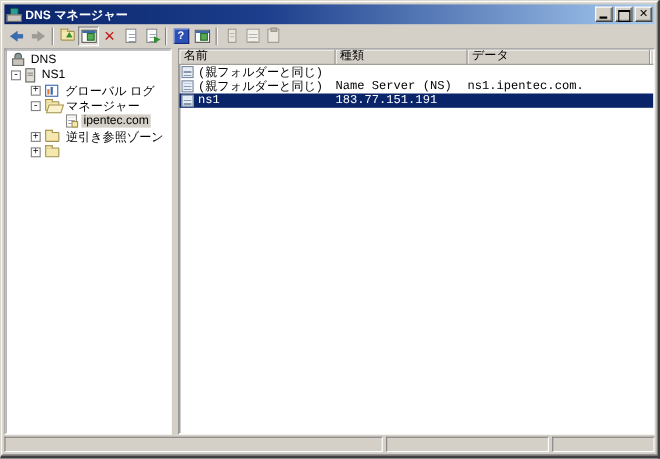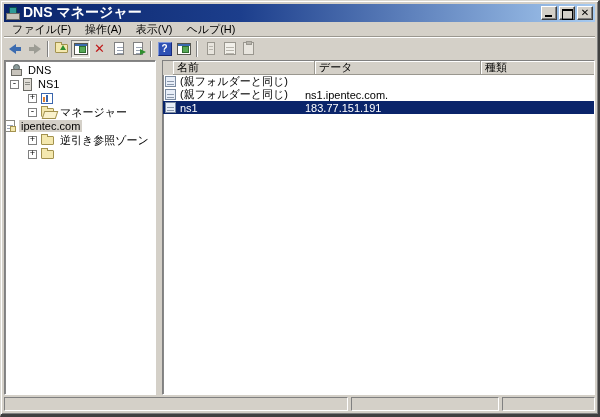--- a/index.html
+++ b/index.html
@@ -18,21 +18,21 @@
 
   
   .titlebar{
     height:18px;flex:0 0 18px;
     background:linear-gradient(to right,#0a246a 0%,#1c3e8c 40%,#a6caf0 100%);
     display:flex;align-items:center;padding:0 2px;
   }
   .title-icon{width:13px;height:13px;position:relative;flex:0 0 13px;}
   .title-icon::before{content:"";position:absolute;left:3px;top:0;width:6px;height:6px;background:#2e9a96;border:1px solid #0d4f4c;border-radius:1px;}
   .title-icon::after{content:"";position:absolute;left:0;bottom:0;width:12px;height:5px;background:#c8c4bc;border:1px solid #6a6a64;}
-  .title-text{color:#ffffff;font-weight:bold;font-size:14px;margin-left:4px;flex:1;white-space:nowrap;overflow:hidden;}
+  .title-text{color:#ffffff;font-weight:bold;font-size:11px;margin-left:4px;flex:1;white-space:nowrap;overflow:hidden;}
   .win-buttons{display:flex;align-items:center;}
   .win-btn{
     width:16px;height:14px;margin-left:2px;background:#d4d0c8;
     border:1px solid;border-color:#ffffff #404040 #404040 #ffffff;
     box-shadow:inset -1px -1px 0 #808080;
     position:relative;font-size:9px;font-weight:bold;color:#000;
     display:flex;align-items:flex-end;justify-content:center;line-height:10px;
     cursor:default;
   }
   .win-btn.minimize::after{content:"";position:absolute;left:3px;bottom:2px;width:7px;height:2px;background:#000;}
@@ -89,44 +89,44 @@
   .pane{background:#ffffff;border:1px solid;border-color:#808080 #ffffff #ffffff #808080;box-shadow:inset 1px 1px 0 #404040a0;overflow:hidden;}
   .tree-pane{width:152px;flex:0 0 152px;padding-top:2px;}
   .splitter{width:6px;flex:0 0 6px;cursor:ew-resize;}
   .list-pane{flex:1;display:flex;flex-direction:column;}
 
   
   .trow{height:14px;display:flex;align-items:center;font-size:11px;white-space:nowrap;cursor:default;}
   .lvl0{padding-left:5px;}
   .lvl1{padding-left:5px;}
   .lvl2{padding-left:23px;}
-  .lvl3{}
+  .lvl3{padding-left:55px;}
   .expander{width:9px;height:9px;flex:0 0 9px;border:1px solid #808080;background:#fff;font-size:9px;line-height:7px;text-align:center;margin-right:4px;font-family:"Liberation Mono","DejaVu Sans Mono",monospace;}
   .ticon{margin-right:4px;flex:0 0 auto;}
   .tlabel{padding:0 2px;}
   .tlabel.inactive-selected{background:#d4d0c8;}
 
   .ico-dnsroot{width:12px;height:12px;position:relative;}
   .ico-dnsroot::before{content:"";position:absolute;left:3px;top:0;width:5px;height:5px;background:#8a9a9a;border:1px solid #55605f;border-radius:50%;}
   .ico-dnsroot::after{content:"";position:absolute;left:1px;bottom:0;width:9px;height:5px;background:#c8c4bc;border:1px solid #6a6a64;}
   .ico-server{width:9px;height:13px;background:#e0ddd6;border:1px solid #6a6a64;background-image:linear-gradient(#8a8a84 0 0),linear-gradient(#8a8a84 0 0);background-size:5px 1px;background-position:1px 3px,1px 5px;background-repeat:no-repeat;}
   .ico-log{width:12px;height:11px;background:#ffffff;border:1px solid #3a66ad;position:relative;}
   .ico-log::before{content:"";position:absolute;left:1px;bottom:1px;width:2px;height:5px;background:#e08030;}
   .ico-log::after{content:"";position:absolute;left:4px;bottom:1px;width:2px;height:7px;background:#3a66ad;}
   .ico-zone{width:10px;height:12px;background:#fff;border:1px solid #8a8a84;background-image:repeating-linear-gradient(#fff 0 2px,#9aa4b4 2px 3px);background-size:6px 7px;background-position:1px 2px;background-repeat:no-repeat;position:relative;}
   .ico-zone::after{content:"";position:absolute;right:-2px;bottom:-1px;width:4px;height:4px;background:#f4e8ae;border:1px solid #a3924e;}
 
   
   .lheader{display:flex;height:14px;flex:0 0 14px;background:#d4d0c8;font-size:11px;}
   .hcell{padding:0 0 0 4px;border-right:1px solid #9a978f;border-bottom:1px solid #9a978f;box-shadow:inset 1px 1px 0 #ffffff;white-space:nowrap;overflow:hidden;cursor:default;line-height:13px;}
-  .hc-name{width:142px;flex:0 0 142px;margin-left:10px;}
+  .hc-name{width:142px;flex:0 0 142px;}
   .hc-type{width:120px;flex:0 0 120px;}
   .hc-data{width:166px;flex:0 0 166px;}
   .hc-fill{flex:1;border-right:none;}
-  .lbody{flex:1;}
+  .lbody{flex:1;font-family:Liberation Mono, monospace;}
   .lrow{display:flex;height:13px;align-items:center;font-size:11px;white-space:nowrap;cursor:default;}
   .lcell{overflow:hidden;}
   .lc-name{width:142px;flex:0 0 142px;display:flex;align-items:center;}
   .lc-type{width:120px;flex:0 0 120px;}
   .lc-data{width:166px;flex:0 0 166px;}
   .lc-fill{flex:1;}
   .ricon{width:11px;height:11px;margin:0 4px 0 2px;background:#e8eef8;border:1px solid #7a8aa0;background-image:repeating-linear-gradient(#e8eef8 0 2px,#8a98ac 2px 3px);background-size:7px 7px;background-position:1px 2px;background-repeat:no-repeat;flex:0 0 11px;}
   .lrow.selected{background:#0a246a;color:#ffffff;}
 
   
@@ -144,26 +144,20 @@
   <div class="titlebar">
     <span class="title-icon"></span>
     <span class="title-text">DNS マネージャー</span>
     <span class="win-buttons">
       <span class="win-btn minimize"></span>
       <span class="win-btn maximize"></span>
       <span class="win-btn close">✕</span>
     </span>
   </div>
 
-  <div class="menubar">
-    <span class="menu-item">ファイル(F)</span>
-    <span class="menu-item">操作(A)</span>
-    <span class="menu-item">表示(V)</span>
-    <span class="menu-item">ヘルプ(H)</span>
-  </div>
 
   <div class="toolbar">
     <span class="tbi">
       <span class="arrow left">
           <span class="head"></span>
           <span class="shaft"></span>
         </span>
     </span>
     <span class="tbi">
       <span class="arrow right">
@@ -218,20 +212,21 @@
         <span class="tlabel">DNS</span>
       </div>
       <div class="trow lvl1">
         <span class="expander">-</span>
         <span class="ticon ico-server"></span>
         <span class="tlabel">NS1</span>
       </div>
       <div class="trow lvl2">
         <span class="expander">+</span>
         <span class="ticon ico-log"></span>
+        <span class="tlabel">グローバル ログ</span>
       </div>
       <div class="trow lvl2">
         <span class="expander">-</span>
         <span class="ticon folder open"></span>
         <span class="tlabel">マネージャー</span>
       </div>
       <div class="trow lvl3">
         <span class="ticon ico-zone"></span>
         <span class="tlabel inactive-selected">ipentec.com</span>
       </div>
@@ -244,37 +239,38 @@
         <span class="expander">+</span>
         <span class="ticon folder"></span>
       </div>
     </div>
 
     <div class="splitter"></div>
 
     <div class="pane list-pane">
       <div class="lheader">
         <span class="hcell hc-name">名前</span>
+        <span class="hcell hc-type">種類</span>
         <span class="hcell hc-data">データ</span>
-        <span class="hcell hc-type">種類</span>
         <span class="hcell hc-fill"></span>
       </div>
       <div class="lbody">
         <div class="lrow">
           <span class="lcell lc-name">
               <span class="ricon"></span>
               <span>(親フォルダーと同じ)</span>
             </span>
           <span class="lcell lc-fill"></span>
         </div>
         <div class="lrow">
           <span class="lcell lc-name">
               <span class="ricon"></span>
               <span>(親フォルダーと同じ)</span>
             </span>
+          <span class="lcell lc-type">Name Server (NS)</span>
           <span class="lcell lc-data">ns1.ipentec.com.</span>
           <span class="lcell lc-fill"></span>
         </div>
         <div class="lrow selected">
           <span class="lcell lc-name">
               <span class="ricon"></span>
               <span>ns1</span>
             </span>
           <span class="lcell lc-data">183.77.151.191</span>
           <span class="lcell lc-fill"></span>

